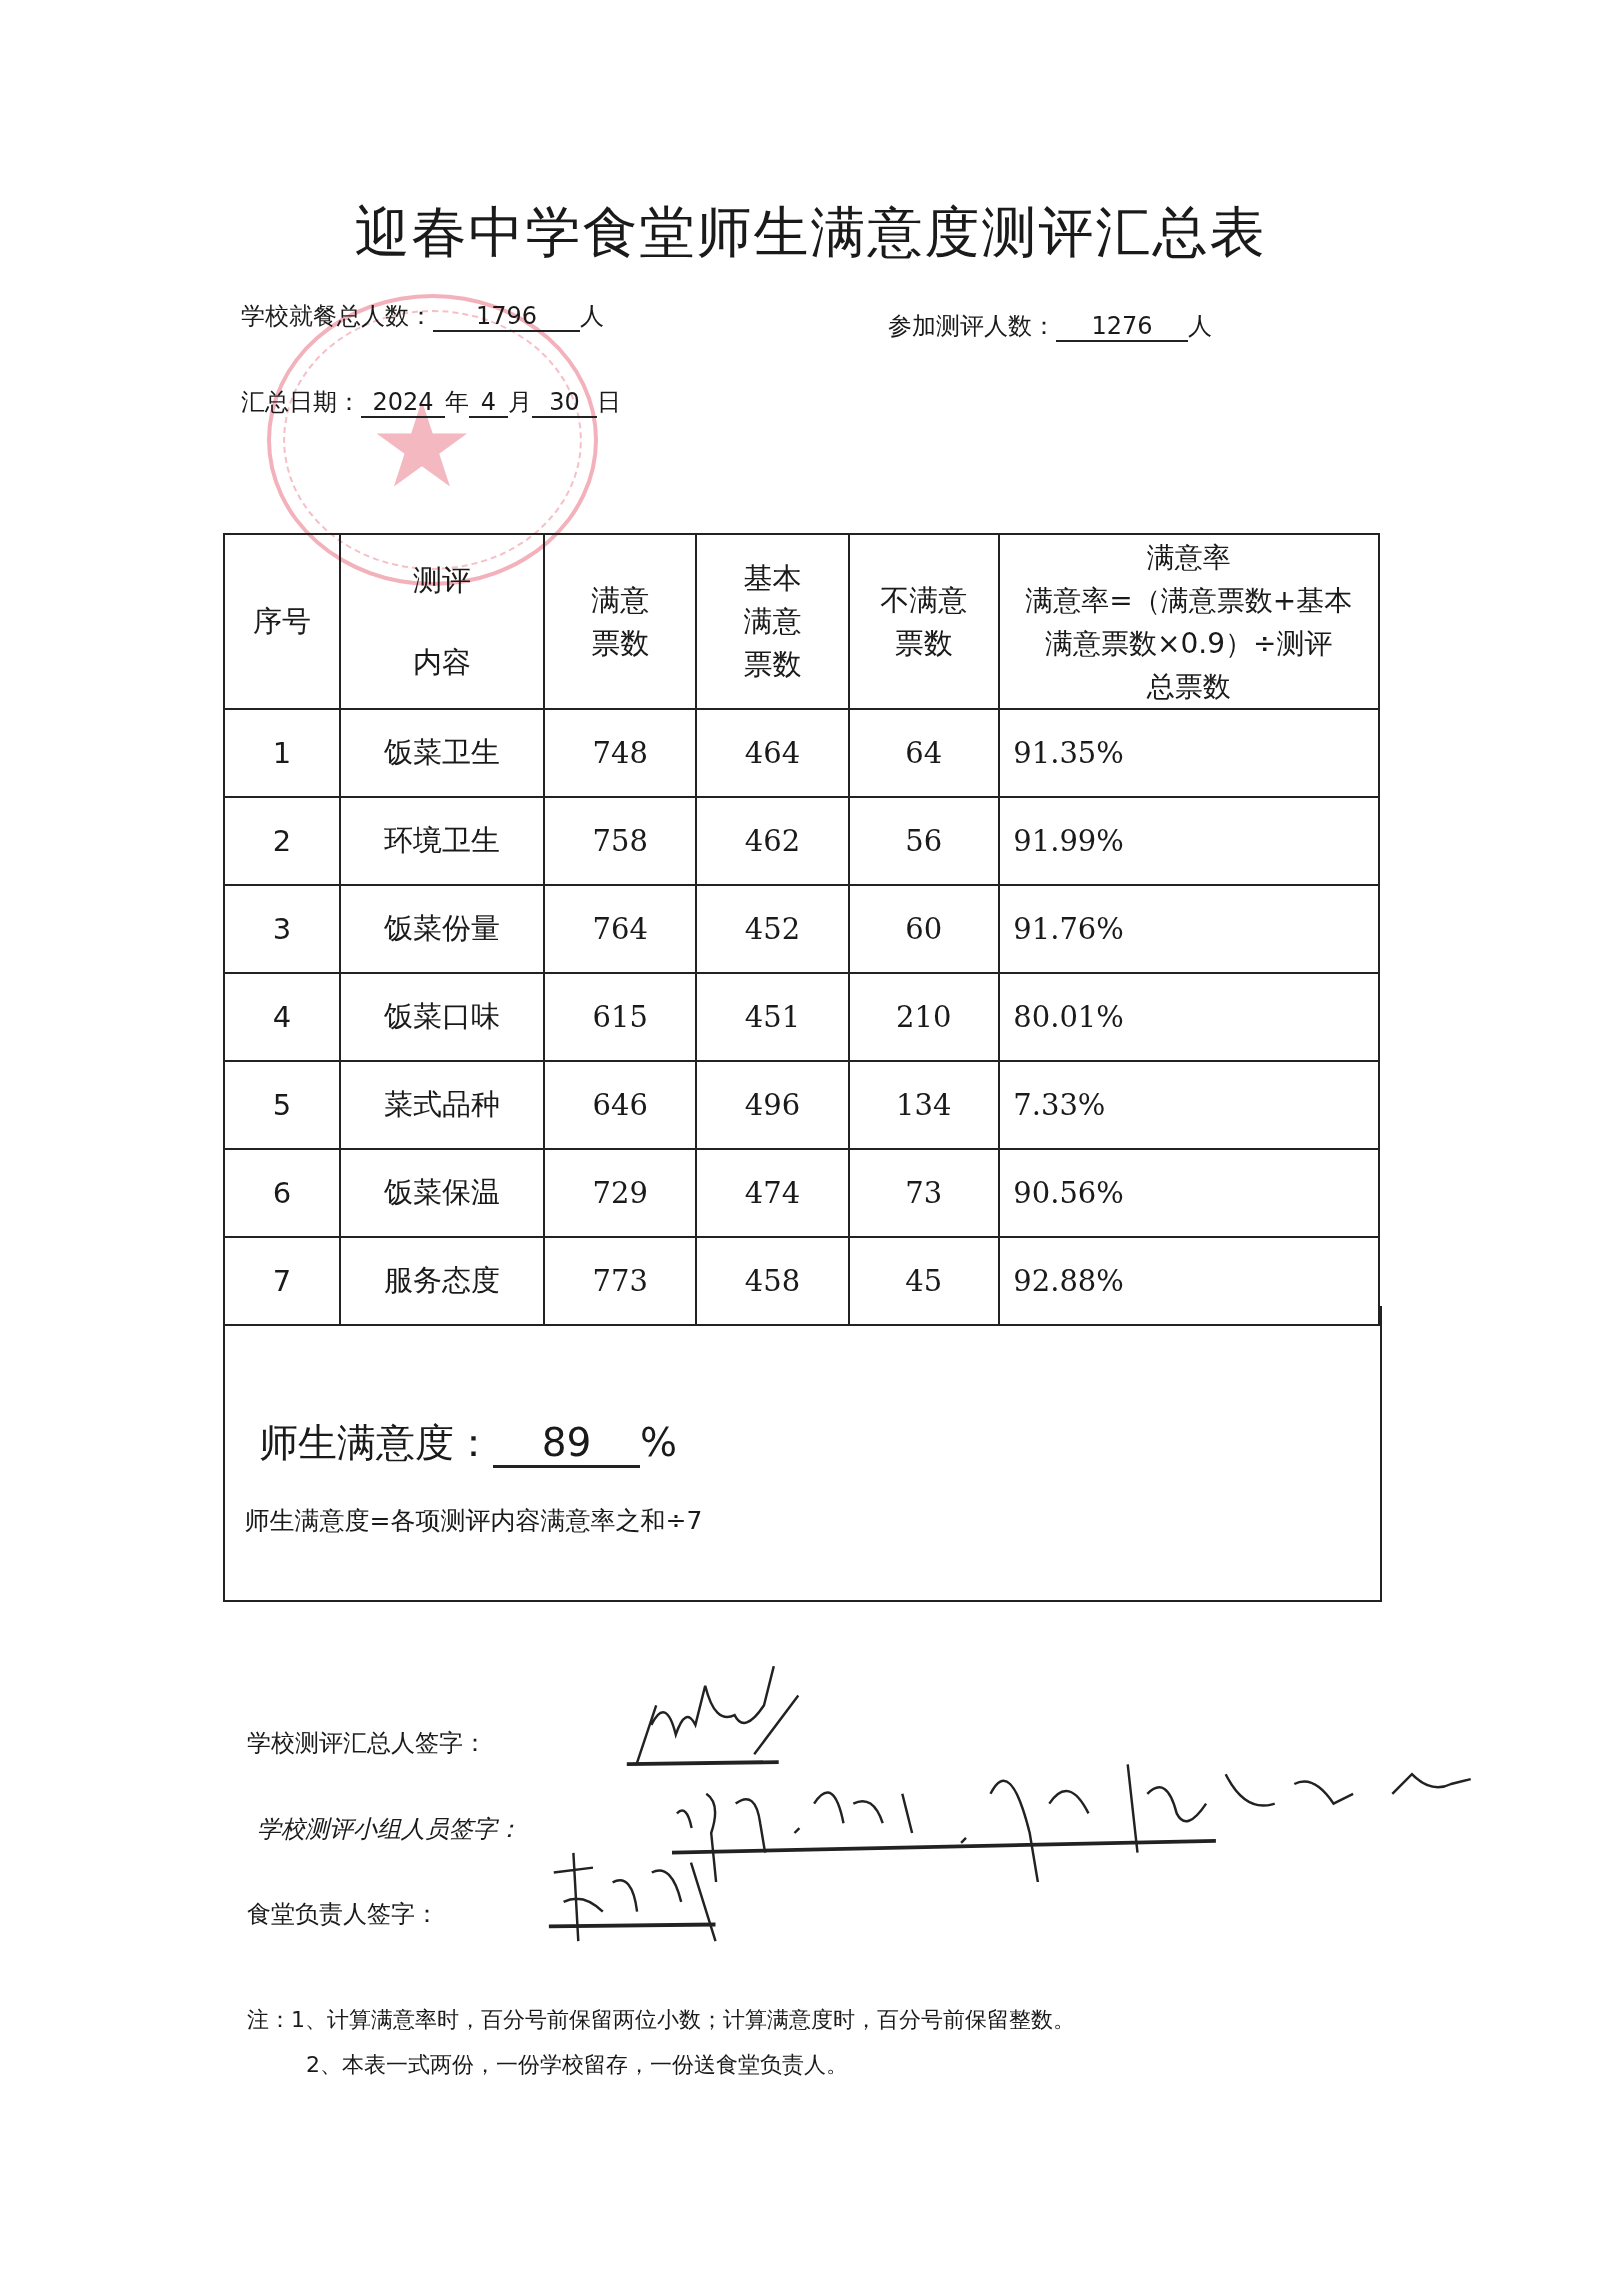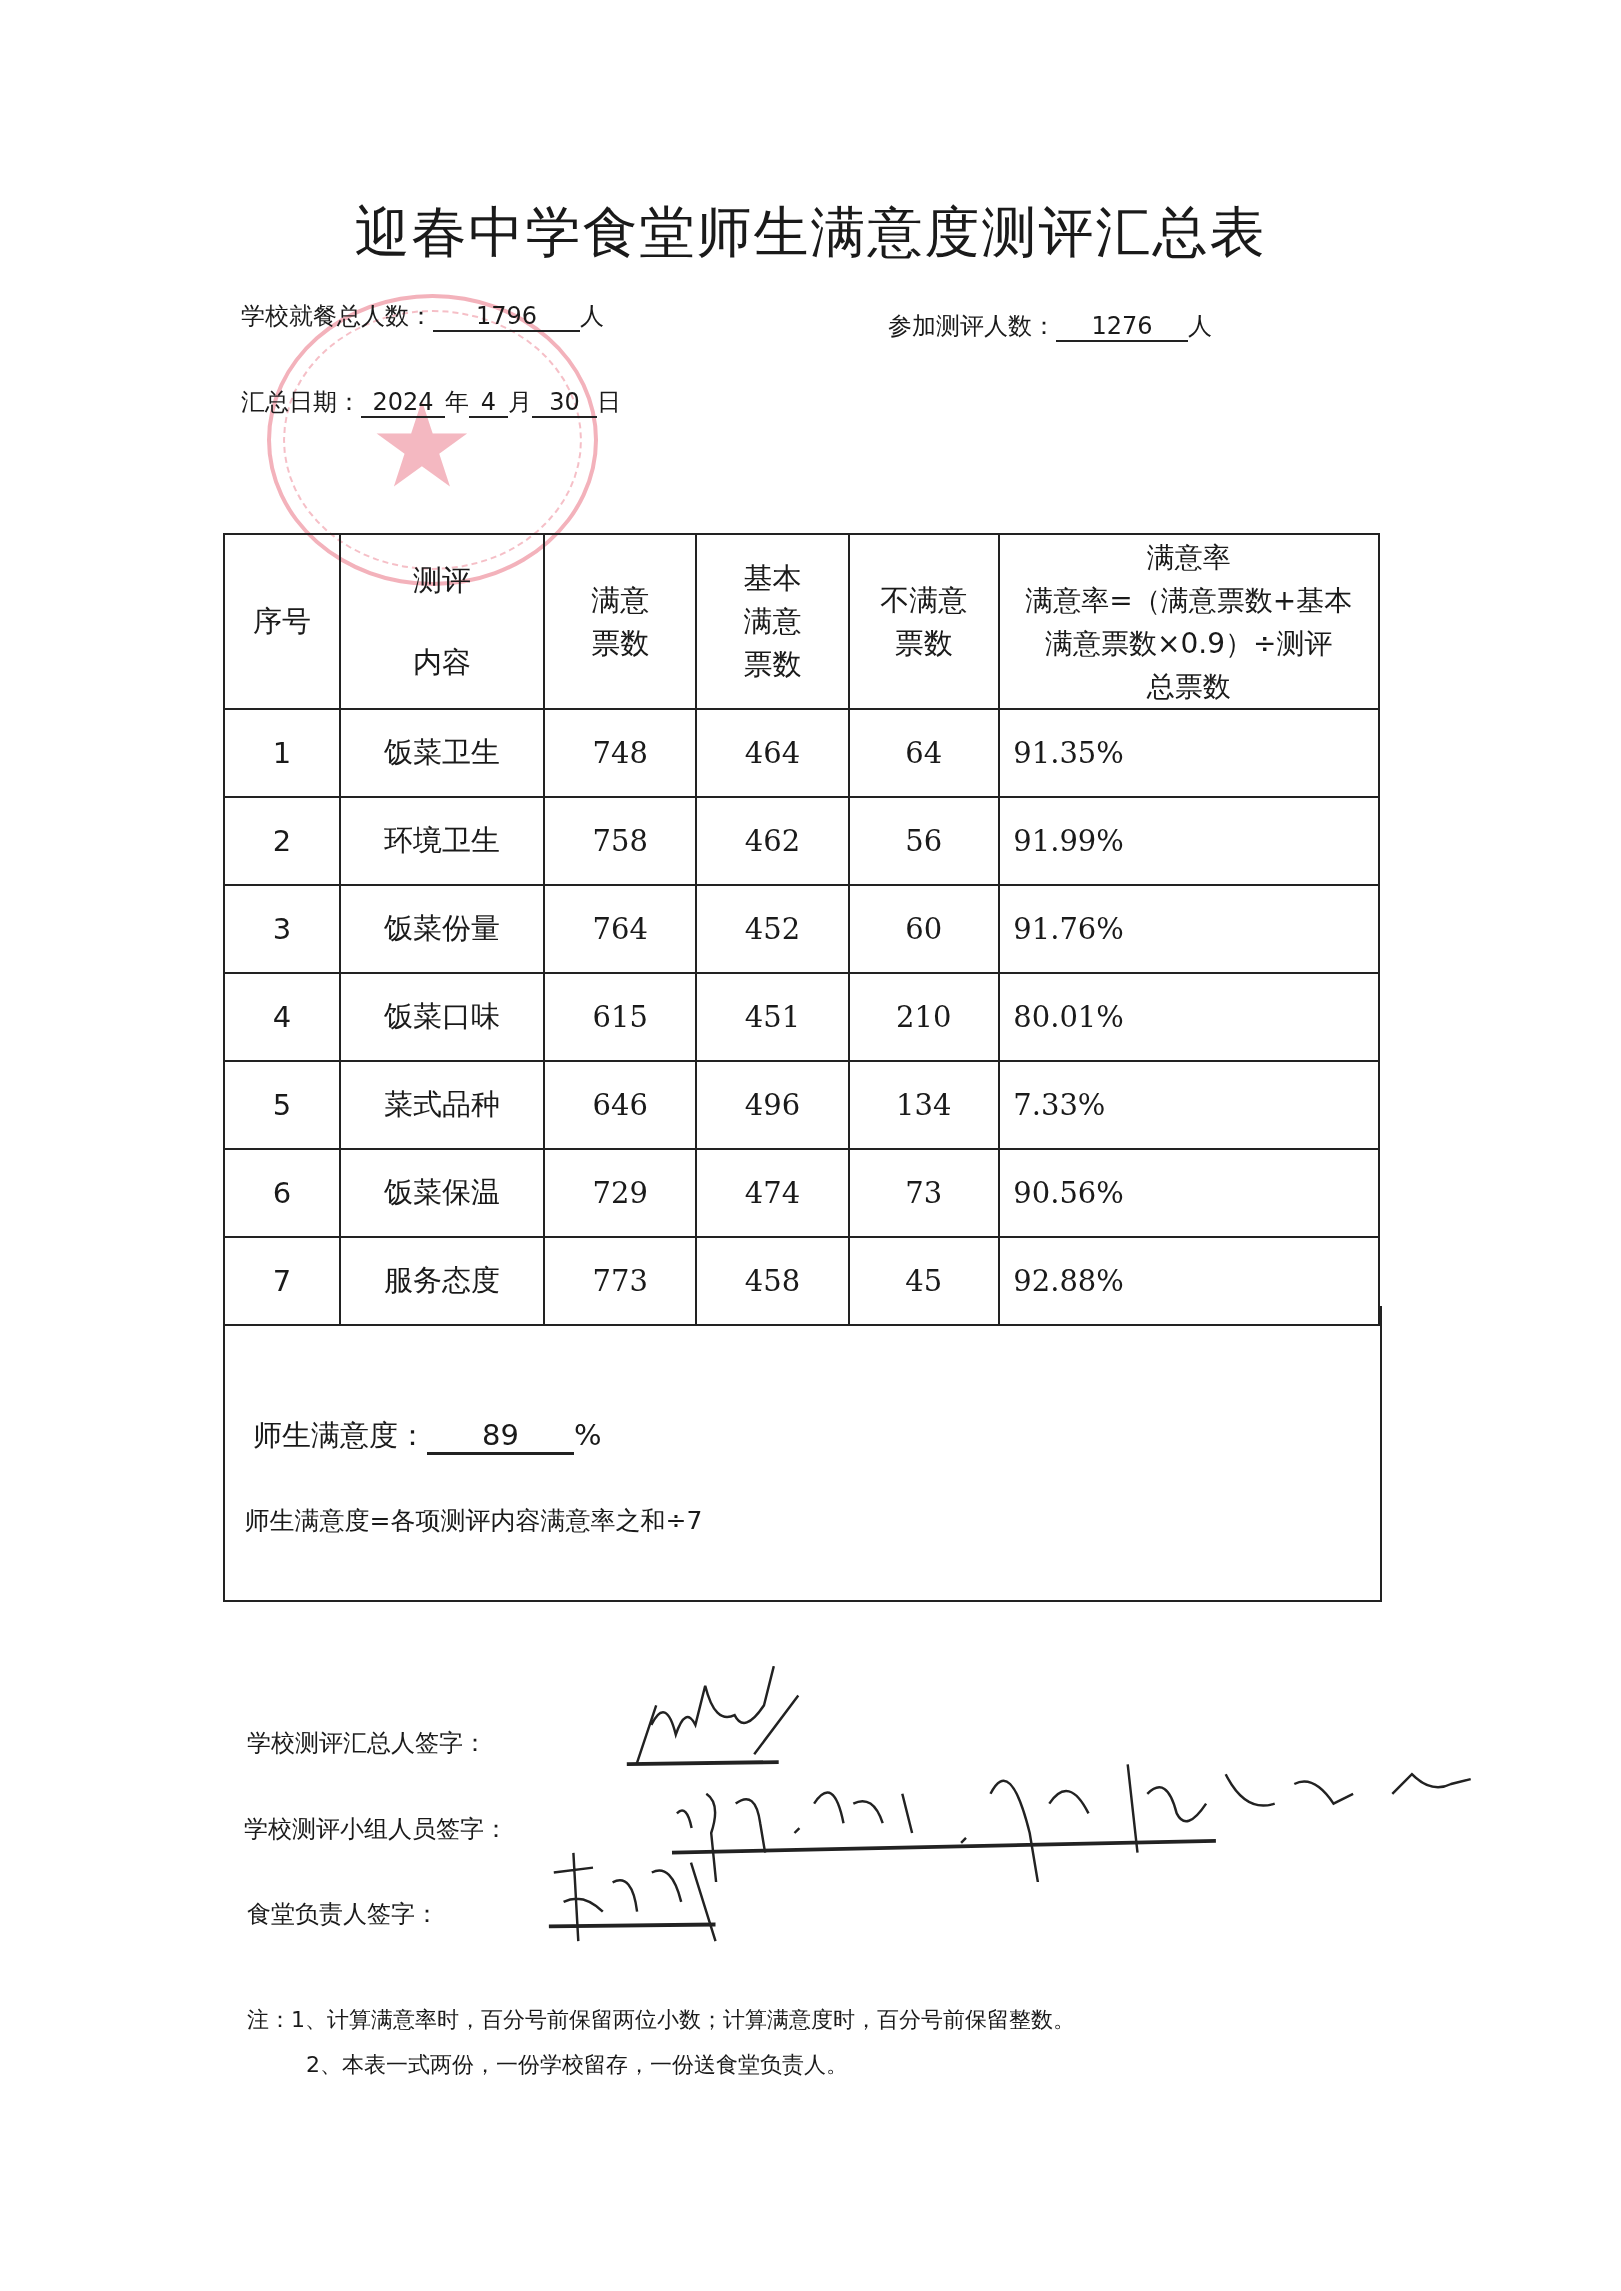--- a/index.html
+++ b/index.html
@@ -15,21 +15,21 @@
   .stamp .star { position:absolute; left:98px; top:88px; font-size:118px; color:rgba(230,90,110,0.5); line-height:1; }
   .stamp .ring { position:absolute; left:11.8px; top:11.8px; right:11.8px; bottom:11.8px; border:2px dashed rgba(230,90,110,0.45); border-radius:50%; }
   table.grid { position:absolute; left:223px; top:533px; width:1157px; border-collapse:collapse; }
   table.grid td { border:2px solid #222; text-align:center; font-size:29px; padding:0; }
   table.grid tr.head td { height:173px; font-size:29px; line-height:43px; }
   table.grid tr.row td { height:86px; }
   td.num { font-family:"DejaVu Serif", serif; font-size:29px; }
   td.rate { text-align:left !important; padding-left:13.7px !important; font-family:"DejaVu Serif", serif; font-size:31px; }
   td.idx { font-size:31px; }
   .summary { position:absolute; left:223px; top:1306px; width:1155px; height:294px; border:2px solid #222; border-top:none; }
-  .sum1 { left:28px; top:110px; font-size:29px; }
+  .sum1 { left:34px; top:110px; font-size:39px; }
   .sum2 { left:19.6px; top:198px; font-size:25px; }
   .sig { font-size:24px; white-space:nowrap; }
   .scribble { stroke:#222; stroke-width:2.5; fill:none; }
   .note { font-size:22px; white-space:nowrap; }
 </style>
 </head>
 <body>
 
 <div class="abs title">迎春中学食堂师生满意度测评汇总表</div>
 
@@ -149,21 +149,21 @@
   </div>
   <div class="abs sum2">师生满意度=各项测评内容满意率之和÷7</div>
 </div>
 
 <div class="abs sig" style="left:247px; top:1727px;">学校测评汇总人签字：</div>
 <svg class="abs" style="left:617px; top:1666px;" width="196" height="108" viewBox="0 0 200 110">
   <path class="scribble" d="M20 100 L40 40 M35 60 Q50 30 60 70 Q70 40 80 60 L90 20 Q100 60 120 50 Q130 70 150 40 L160 0 M140 90 L185 30"></path>
   <line x1="10" y1="100" x2="165" y2="98" stroke="#222" stroke-width="4"></line>
 </svg>
 
-<div class="abs sig" style="left:244px; top:1813px;">学校测评小组人员签字：</div>
+<div class="abs sig" style="left:257px; top:1813px;font-style:italic;">学校测评小组人员签字：</div>
 <svg class="abs" style="left:667px; top:1735px;" width="941" height="147" viewBox="0 0 960 150">
   <path class="scribble" d="M10 80 Q20 70 25 95 M40 60 Q55 70 45 100 L50 150 M70 70 Q90 55 95 90 L100 120 M130 100 L135 95 M150 70 Q170 40 180 90 M190 70 Q210 60 220 90 M240 60 L250 100 M300 110 L305 105 M330 60 Q350 20 370 100 L380 160 M390 70 Q410 40 430 80 M470 30 L480 120 M490 60 Q510 40 520 80 Q530 100 550 70 M570 40 Q590 80 620 70 M640 50 Q660 40 680 70 L700 60 M740 60 L760 40 Q780 60 800 50 L820 45"></path>
   <line x1="5" y1="120" x2="560" y2="108" stroke="#222" stroke-width="4"></line>
 </svg>
 
 <div class="abs sig" style="left:247px; top:1898px;">食堂负责人签字：</div>
 <svg class="abs" style="left:544px; top:1843px;" width="196" height="108" viewBox="0 0 200 110">
   <path class="scribble" d="M10 30 L50 25 M30 10 L35 100 M20 60 Q40 50 60 70 M70 40 Q90 30 95 70 M110 30 Q130 20 140 60 M150 20 L175 100"></path>
   <line x1="5" y1="85" x2="175" y2="83" stroke="#222" stroke-width="4"></line>
 </svg>

